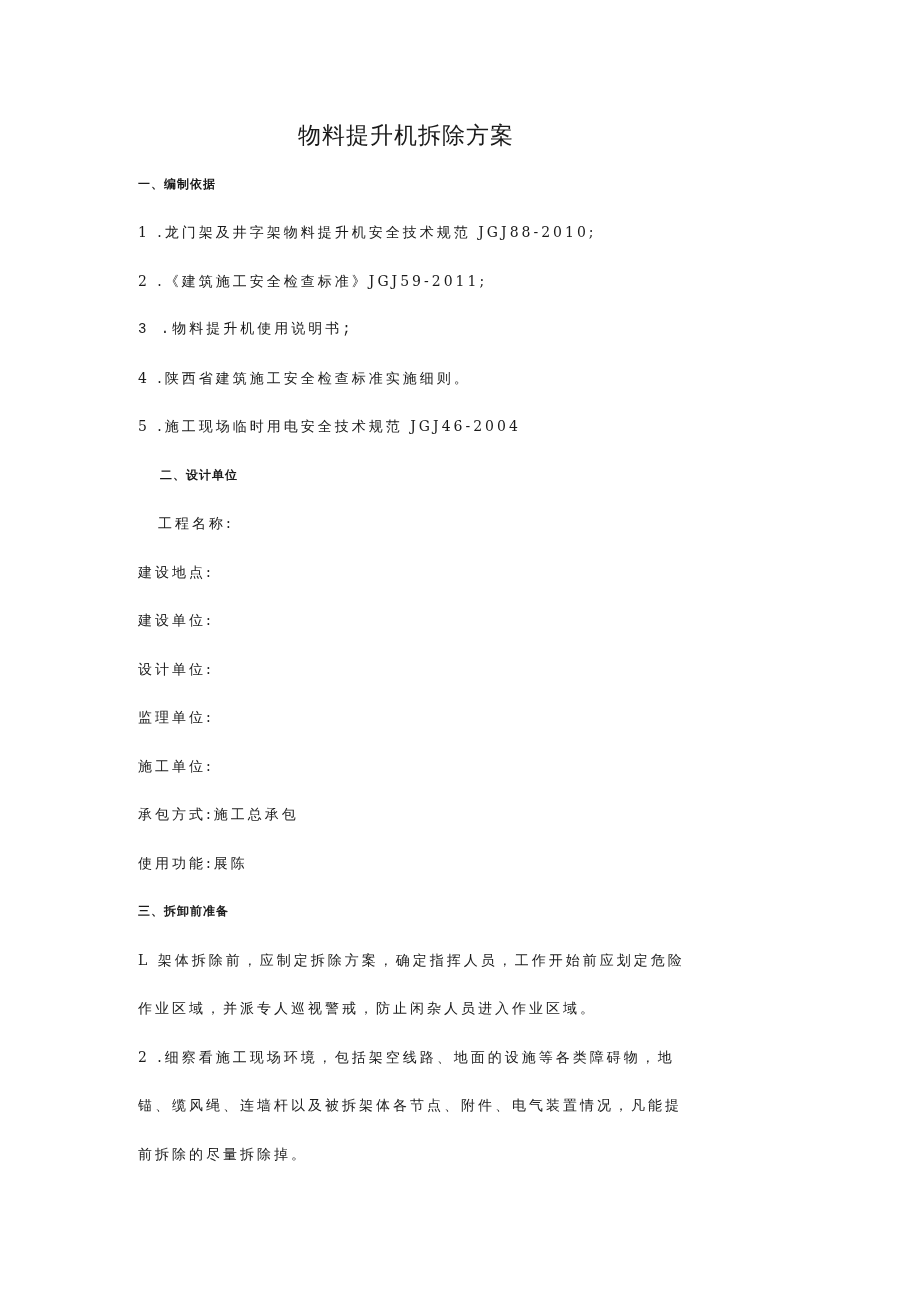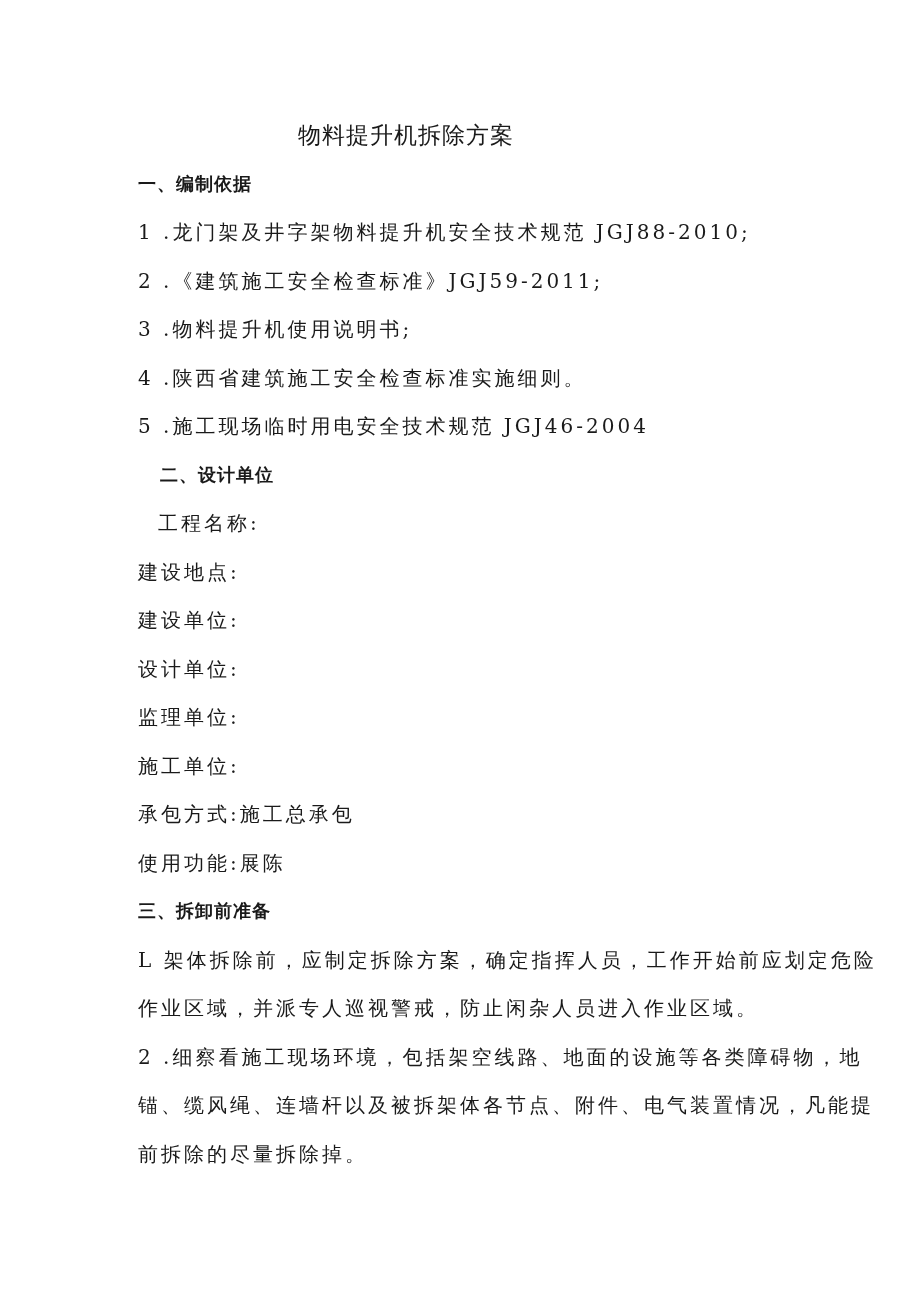--- a/index.html
+++ b/index.html
@@ -1,31 +1,31 @@
 <!DOCTYPE html>
 <html><head>
 <meta charset="utf-8">
 <style>
   html, body { margin: 0; padding: 0; background: #ffffff; }
   body { width: 920px; height: 1301px; position: relative; overflow: hidden;
          font-family: "DejaVu Serif", "Liberation Serif", serif; color: #1a1a1a; }
-  .line { position: absolute; left: 138px; font-size: 20px; letter-spacing: 3px; white-space: nowrap; line-height: 24px; }
+  .line { position: absolute; left: 138px; font-size: 14px; letter-spacing: 3px; white-space: nowrap; line-height: 24px; }
   .title { position: absolute; left: 0; width: 812px; text-align: center; top: 120px; font-size: 23px; letter-spacing: 1px; }
-  .h { font-family: "DejaVu Sans", "Liberation Sans", sans-serif; font-weight: bold; letter-spacing: 1px; font-size: 18px; }
+  .h { font-family: "DejaVu Sans", "Liberation Sans", sans-serif; font-weight: bold; letter-spacing: 1px; font-size: 12px; }
 </style>
 </head>
 <body>
 
 <div>
   <div class="title">物料提升机拆除方案</div>
 
   <div class="line h" style="top:172px;">一、编制依据</div>
   <div class="line" style="top:220px;">1 .龙门架及井字架物料提升机安全技术规范 JGJ88-2010;</div>
   <div class="line" style="top:269px;">2 .《建筑施工安全检查标准》JGJ59-2011;</div>
-  <div class="line" style="top:317px;">3 .物料提升机使用说明书;</div>
+  <div class="line" style="top:317px;font-family:Liberation Mono, monospace;">3 .物料提升机使用说明书;</div>
   <div class="line" style="top:366px;">4 .陕西省建筑施工安全检查标准实施细则。</div>
   <div class="line" style="top:414px;">5 .施工现场临时用电安全技术规范 JGJ46-2004</div>
 
   <div class="line h" style="top:463px; left:160px;">二、设计单位</div>
   <div class="line" style="top:511px;margin-left:20px;"><span>工程名称:</span><span></span></div>
   <div class="line" style="top:560px;"><span>建设地点:</span><span></span></div>
   <div class="line" style="top:608px;"><span>建设单位:</span><span></span></div>
   <div class="line" style="top:657px;"><span>设计单位:</span><span></span></div>
   <div class="line" style="top:705px;"><span>监理单位:</span><span></span></div>
   <div class="line" style="top:754px;"><span>施工单位:</span><span></span></div>

